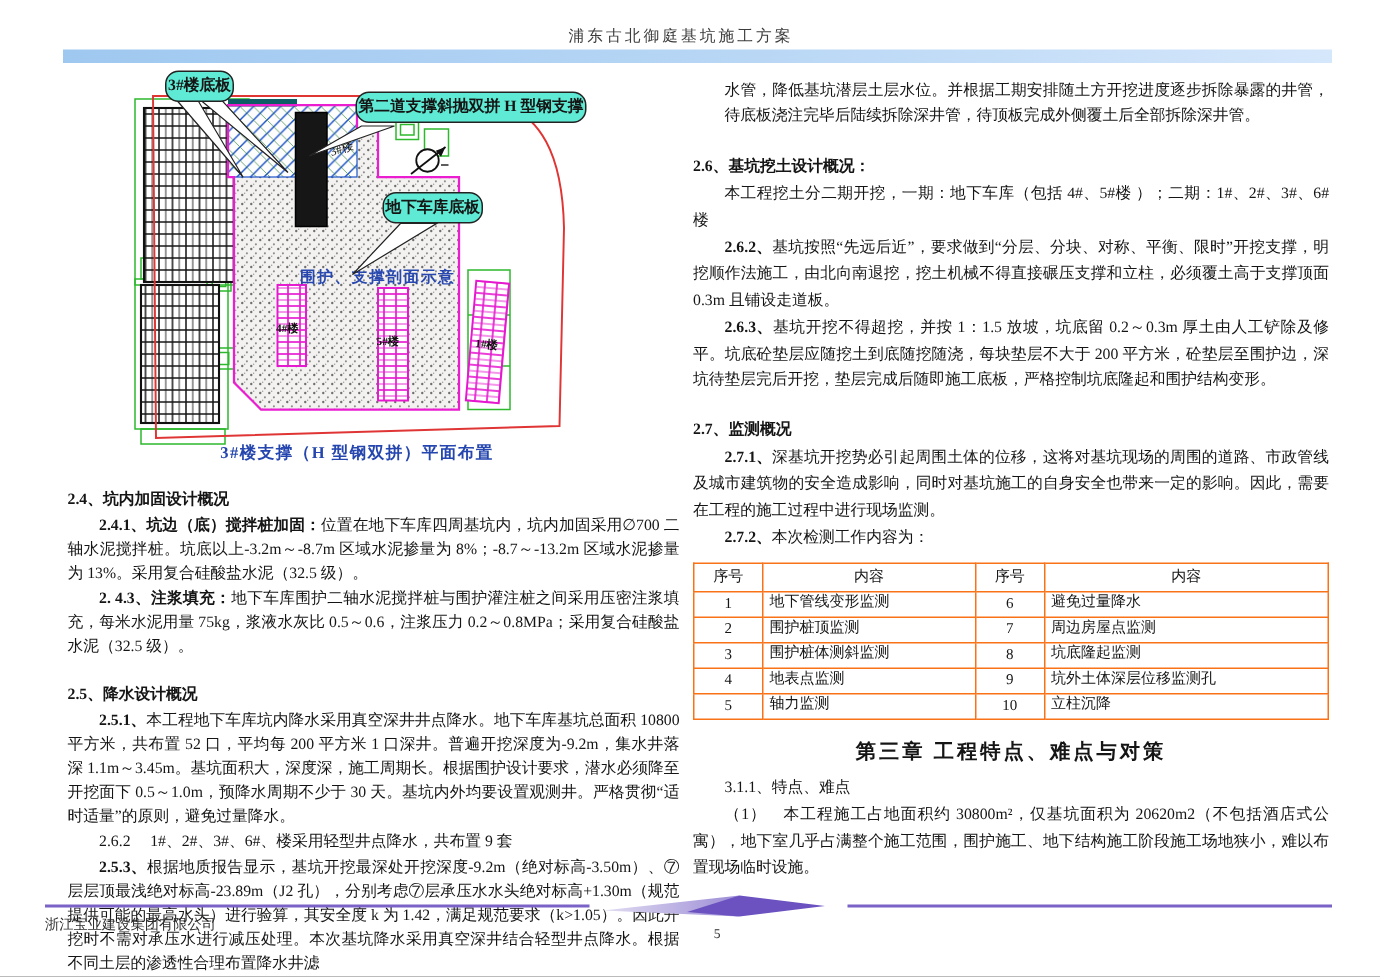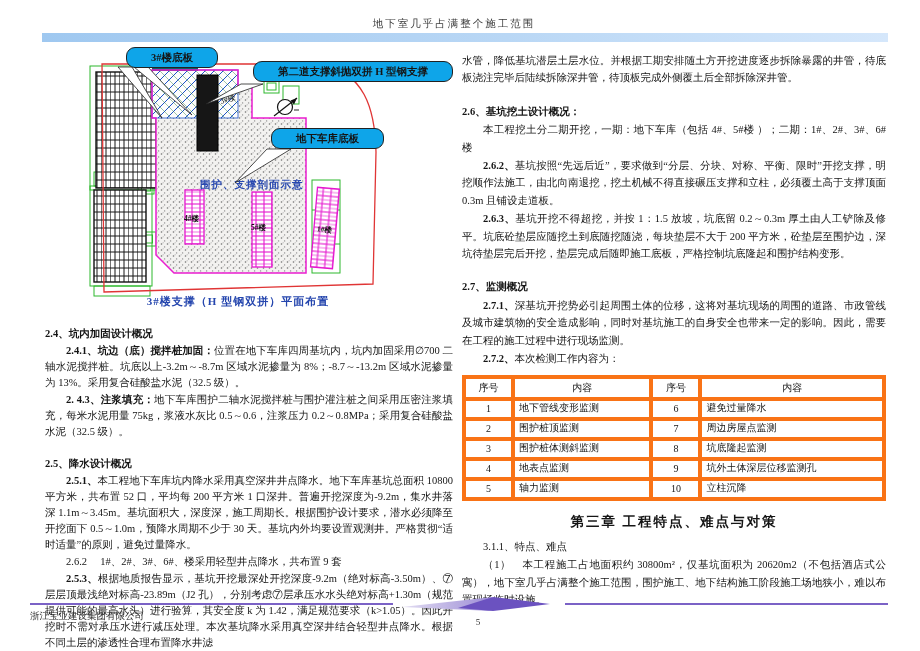--- a/index.html
+++ b/index.html
@@ -4,58 +4,58 @@
 <style>
   html,body{margin:0;padding:0;background:#888;}
   .page{position:relative;width:920px;height:651px;background:#fff;overflow:hidden;
         font-family:"Liberation Serif","DejaVu Serif",serif;color:#151515;}
   .doc-title{position:absolute;top:17px;left:0;width:908px;text-align:center;
         font-size:10.5px;color:#3c3c3c;letter-spacing:2px;}
   .band{position:absolute;left:42px;top:33px;width:846px;height:9px;
         background:linear-gradient(90deg,#9fc8f0 0%,#b9d7f5 55%,#d5e7fb 100%);}
   
   .fig{position:absolute;left:88px;top:44px;width:360px;height:268px;}
-  .callout{position:absolute;background:#0ea5e9;border:1.3px solid #222;border-radius:9px;
-        font-size:10.5px;font-weight:bold;line-height:17px;padding:1px 24px;white-space:nowrap;z-index:5;margin-left:16px;}
+  .callout{position:absolute;background:#5eead4;border:1.3px solid #222;border-radius:9px;
+        font-size:10.5px;font-weight:bold;line-height:17px;padding:1px 1px;white-space:nowrap;z-index:5;}
   .c1{left:110px;top:47px;}
   .c2{left:237px;top:61px;}
   .c3{left:255px;top:128px;}
   .fig-caption{position:absolute;left:88px;top:294px;width:300px;text-align:center;
         font-size:11px;font-weight:bold;color:#2546ae;letter-spacing:1px;}
   
   .col{position:absolute;font-size:10.5px;line-height:16px;text-align:justify;}
   .col-left{left:45px;top:310px;width:408px;}
   .col-right{left:462px;top:52px;width:424px;}
   .col-right p{line-height:17.4px;margin:0 0 2px;}
   p.para{margin:0 0 1px;text-indent:2em;}
-  p.noindent{text-indent:0;}
+  p.noindent{text-indent:0;margin-left:21px;}
   p.head{font-weight:bold;text-indent:0;margin:16px 0 1px;}
   .lead{font-weight:bold;}
   
   table.mon{border-collapse:collapse;width:100%;margin-top:7px;border:1.6px solid #3a3a3a;}
-  table.mon td{border:4px solid #f97316;font-size:10px;height:16px;padding:0 4px;line-height:12px;}
+  table.mon td{border:1px solid #f97316;font-size:10px;height:16px;padding:0 4px;line-height:12px;}
   td.num{text-align:center;width:37px;}
   td.cont{text-align:left;padding-left:10px;font-family:Liberation Mono, monospace;}
   tr.mon-head td{text-align:center;height:18px;}
   .ch3{font-size:13.5px;font-weight:bold;text-align:center;letter-spacing:2px;margin:12px 0 8px !important;}
   .s31{font-weight:bold;font-size:10.8px;text-indent:0;margin:4px 0 4px !important;}
   
   .f-line{position:absolute;top:603px;height:2px;background:#7b62c6;}
   .f-line.l{left:30px;width:363px;}
   .f-line.r{left:565px;width:323px;}
   .f-arrow{position:absolute;left:398px;top:596px;}
   .company{position:absolute;left:30px;top:610px;font-size:9.5px;color:#2e2e2e;}
   .pageno{position:absolute;left:462px;top:617px;width:32px;text-align:center;font-size:9px;color:#2e2e2e;}
 </style>
 </head>
 <body>
 
 <div class="page">
 
-  <div class="doc-title">地下室几乎占满整个施工范围</div>
+  <div class="doc-title">浦东古北御庭基坑施工方案</div>
   <div class="band"></div>
 
   <div class="fig">
     <svg width="360" height="268" viewBox="0 0 360 268">
       <defs>
         <pattern id="stip" width="6" height="6" patternUnits="userSpaceOnUse">
           <rect width="6" height="6" fill="#f3f2f0"></rect>
           <circle cx="1.5" cy="2" r="0.8" fill="#6f6f6f"></circle>
           <circle cx="4.6" cy="4.9" r="0.7" fill="#8c8c8c"></circle>
           <circle cx="3.1" cy="0.8" r="0.5" fill="#9e9e9e"></circle>

